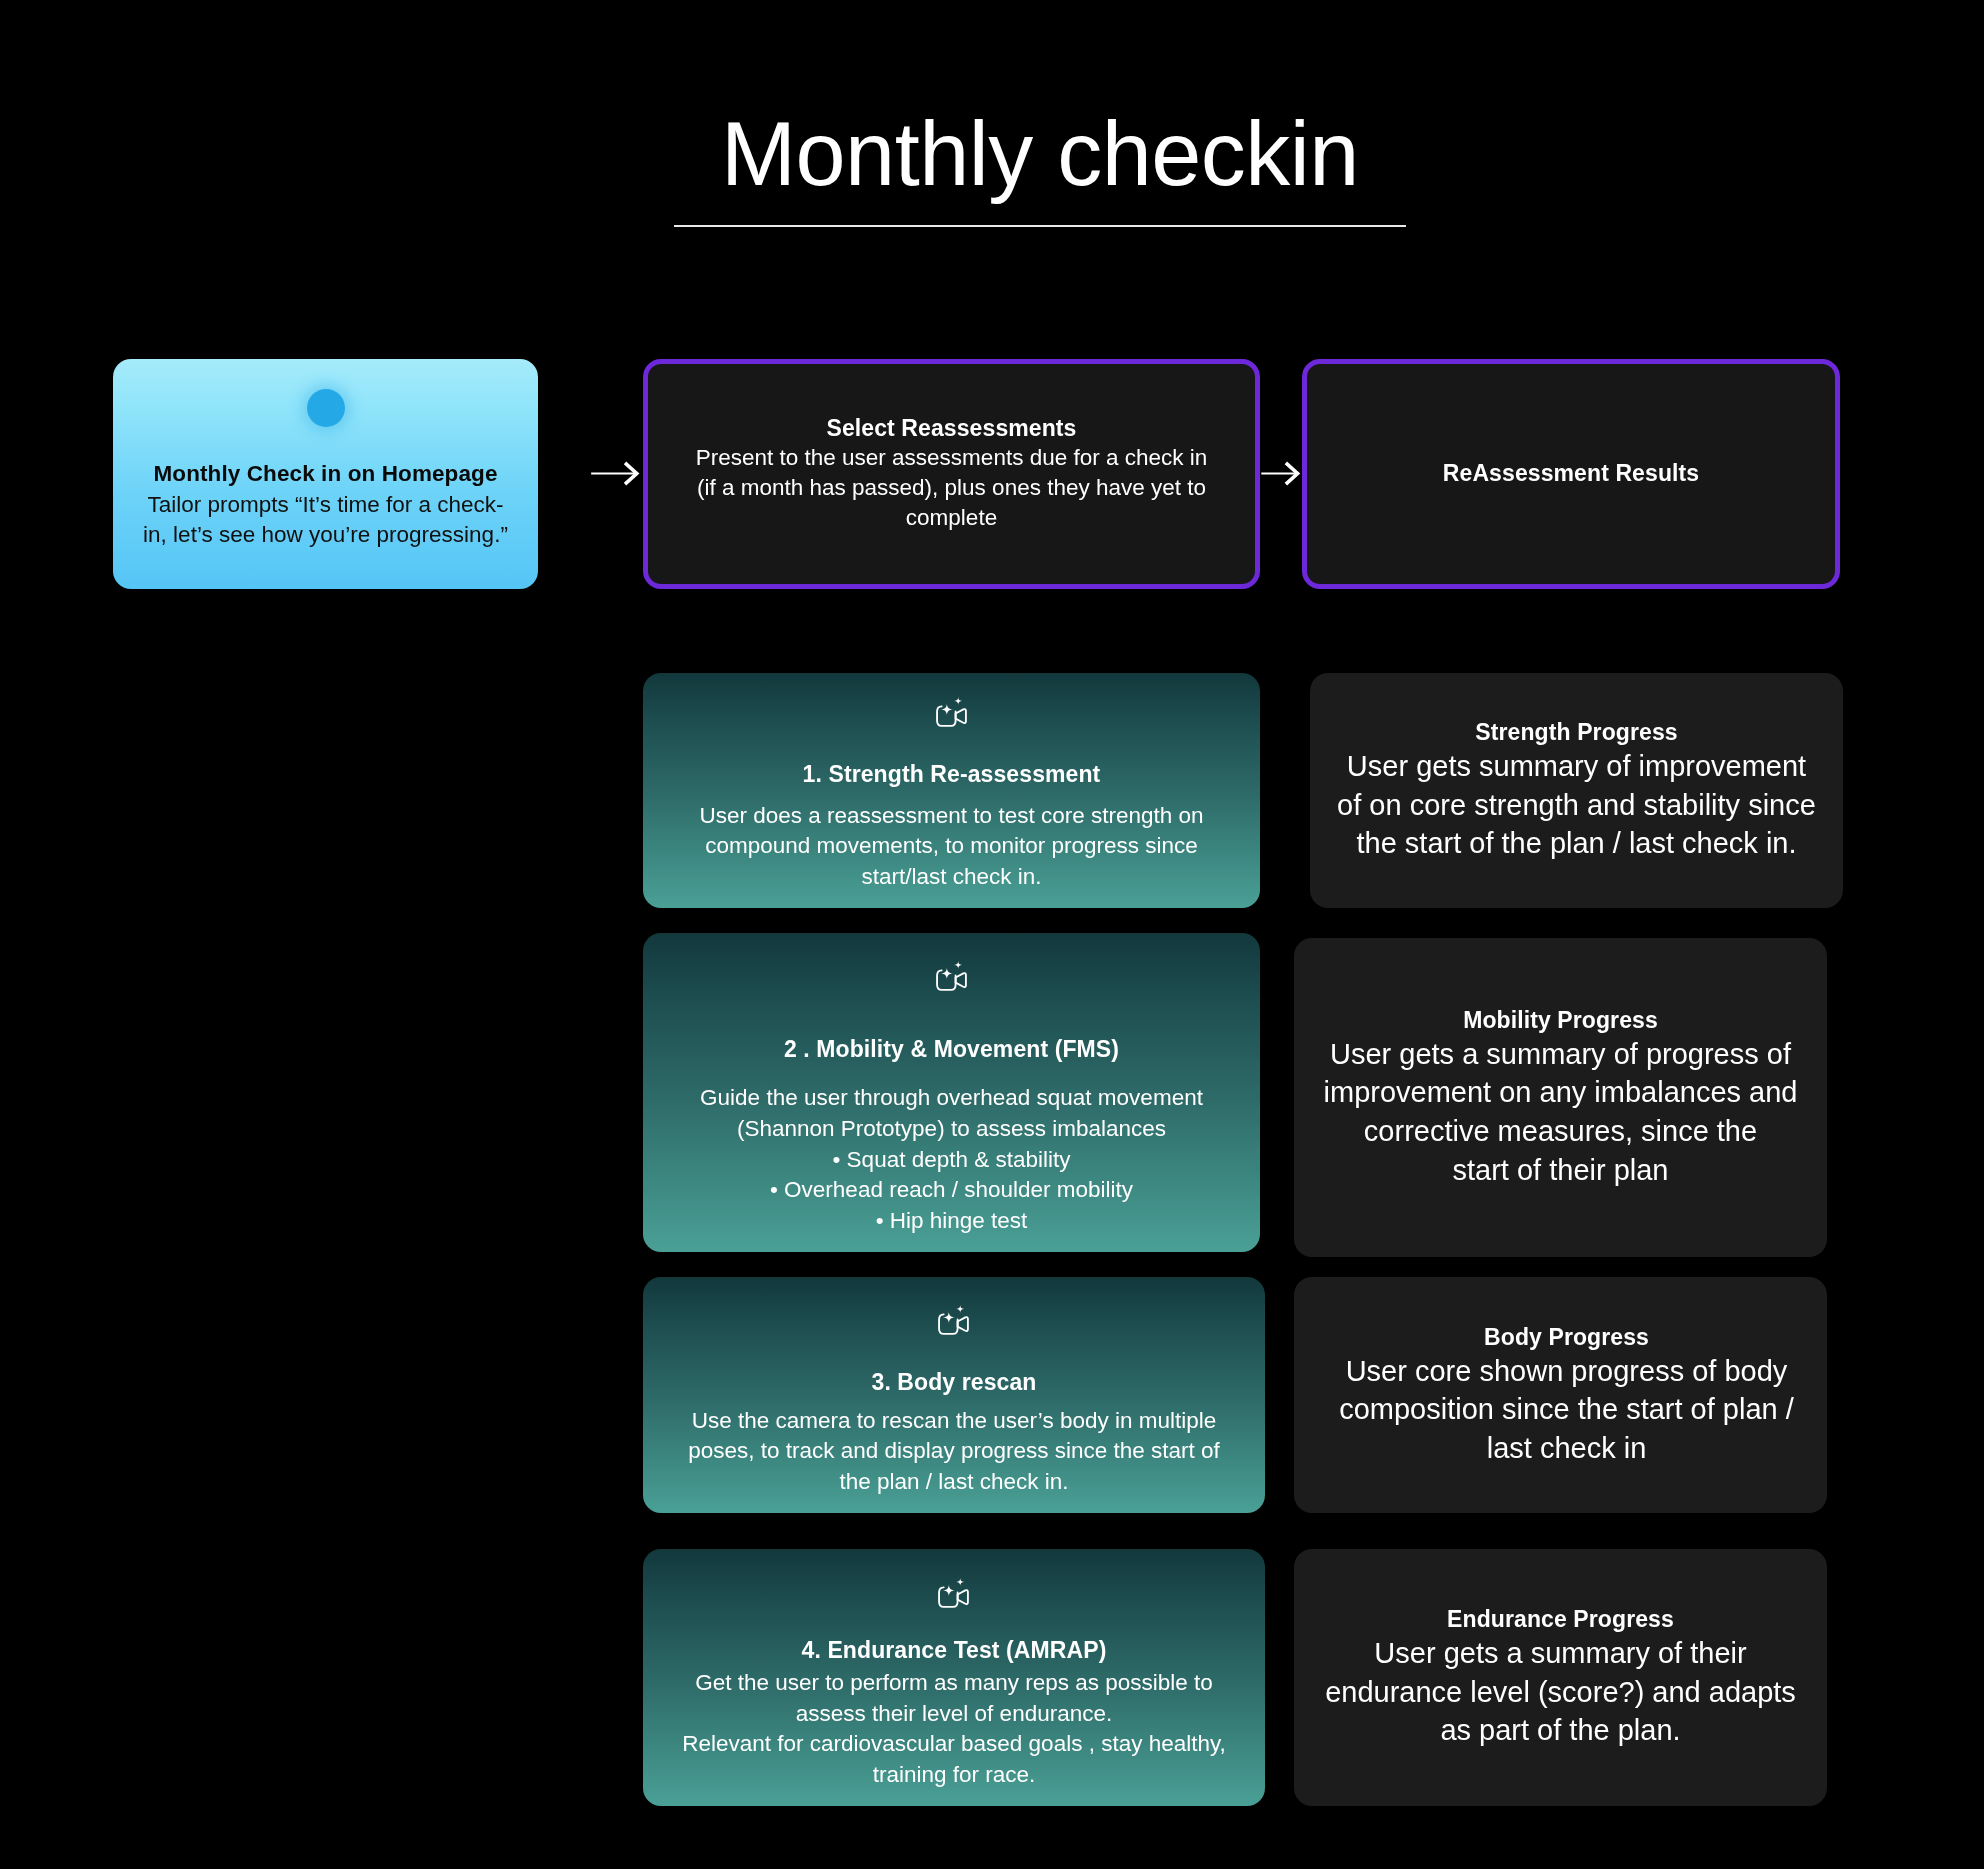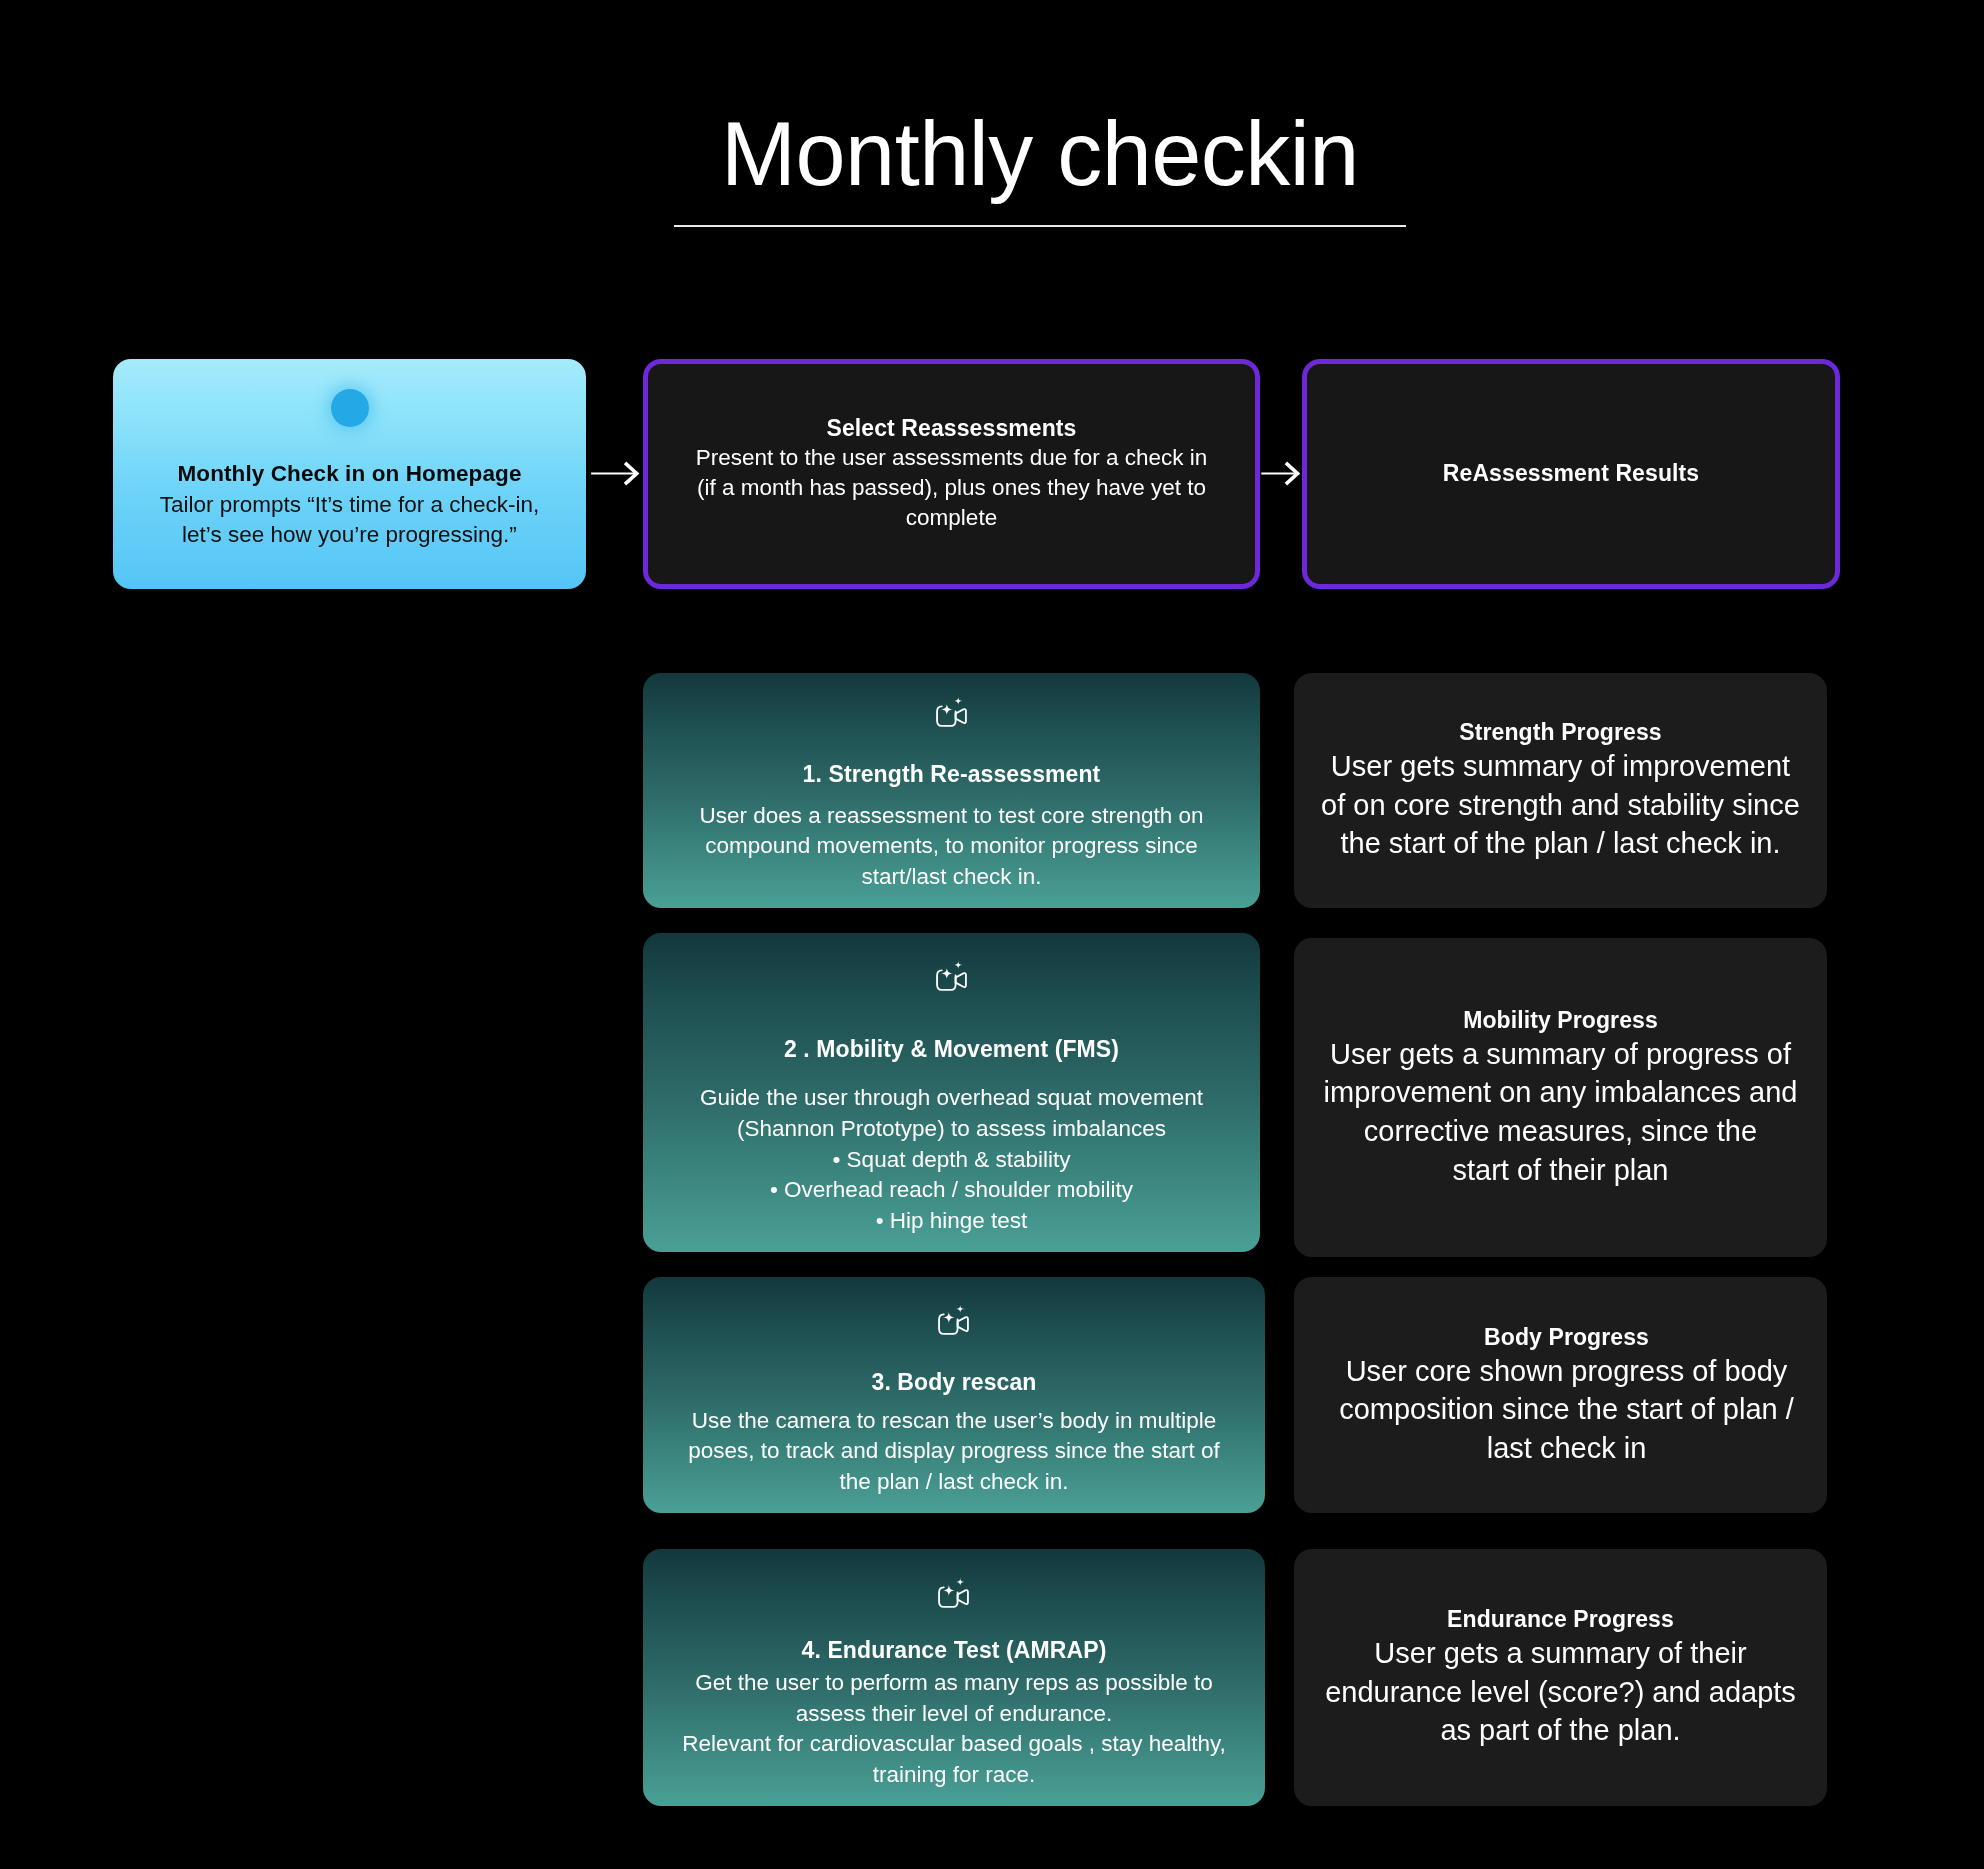--- a/index.html
+++ b/index.html
@@ -62,21 +62,21 @@
   }
   .card-body {
     font-weight: 400;
     margin: 0;
   }
 
   
   .card-blue {
     left: 113px;
     top: 359px;
-    width: 473px;
+    width: 425px;
     height: 230px;
     background: linear-gradient(180deg, #a5ebfb 0%, #8fe4fa 22%, #6dd3f8 58%, #55c5f6 100%);
     color: #0a0a0a;
     justify-content: flex-start;
     padding-top: 0;
   }
   .blue-dot {
     width: 38px;
     height: 38px;
     border-radius: 50%;
@@ -186,21 +186,21 @@
   .card-progress .card-title {
     font-size: 23px;
     line-height: 1.22;
     margin-bottom: 1px;
   }
   .card-progress .card-body {
     font-size: 29px;
     line-height: 1.33;
     max-width: 486px;
   }
-  .prog-1 { top: 673px; height: 235px; }
+  .prog-1 { top: 673px; height: 235px; margin-left: 16px; }
   .prog-2 { top: 938px; height: 319px; text-align: center; }
   .prog-3 { top: 1277px; height: 236px; padding-left: 36px; }
   .prog-4 { top: 1549px; height: 257px; }
 </style>
 </head>
 <body>
 
 <div class="title-block">
   <h1 class="page-title">Monthly checkin</h1>
   <div class="title-rule"></div>

